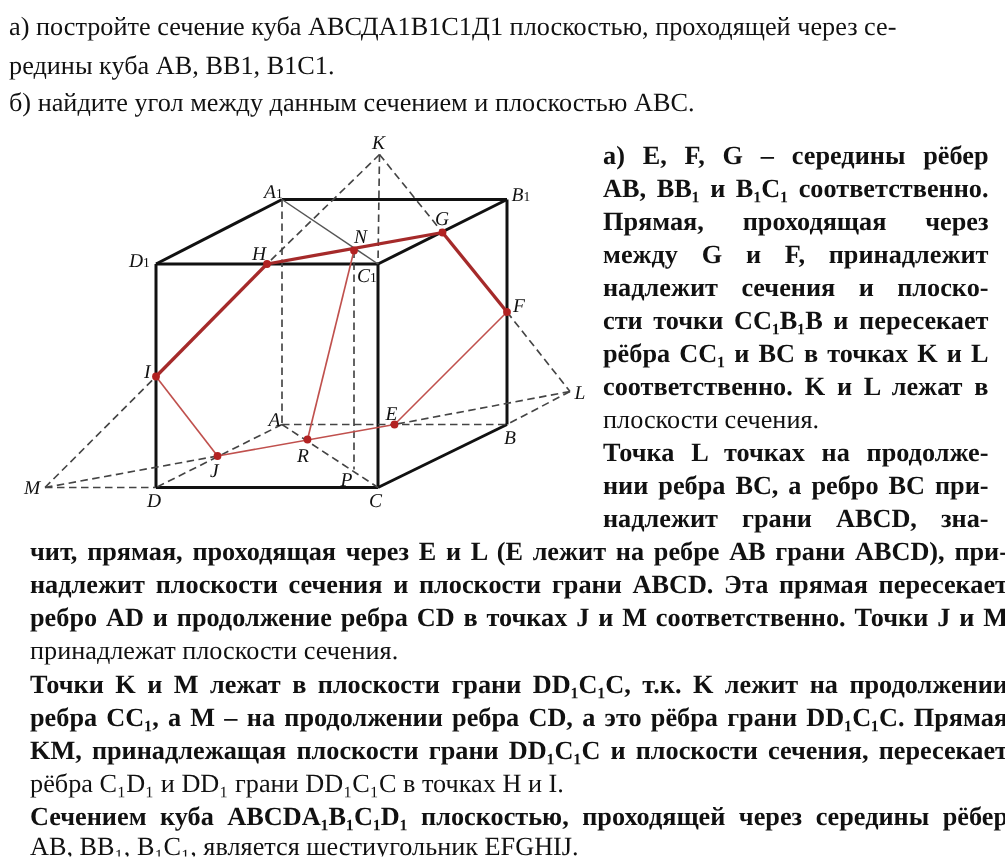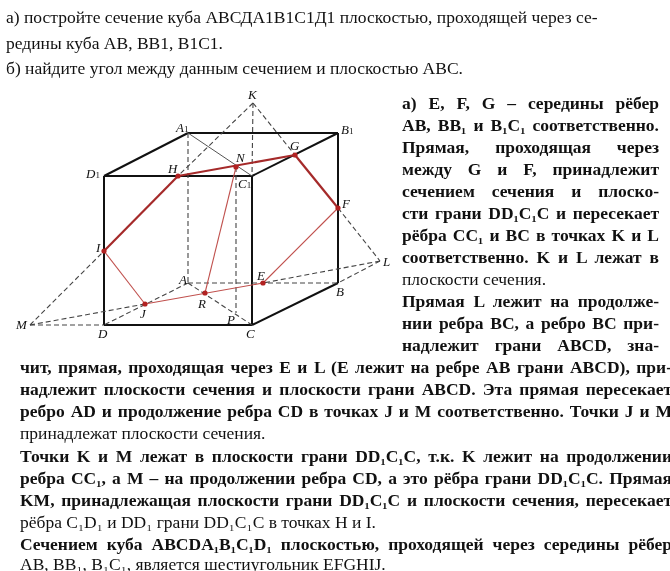--- a/index.html
+++ b/index.html
@@ -98,26 +98,26 @@
   <text class="lbl" x="246" y="338">C</text>
   <text class="lbl" x="227" y="324">P</text>
   <text class="lbl" x="16" y="329">M</text>
 </svg>
 
 <div class="right-col">
   <div class="line just" style="position:absolute; width:257px; top:92px;">а) E, F, G – середины рёбер</div>
   <div class="line just" style="position:absolute; width:257px; top:114px;">AB, BB₁ и B₁C₁ соответственно.</div>
   <div class="line just" style="position:absolute; width:257px; top:136px;">Прямая, проходящая через</div>
   <div class="line just" style="position:absolute; width:257px; top:158px;">между G и F, принадлежит</div>
-  <div class="line just" style="position:absolute; width:257px; top:180px;">сечением сечения и плоско-</div>
-  <div class="line just" style="position:absolute; width:257px; top:202px;">сти грани DD₁C₁C и пересекает</div>
+  <div class="line just" style="position:absolute; width:257px; top:180px;">надлежит сечения и плоско-</div>
+  <div class="line just" style="position:absolute; width:257px; top:202px;">сти точки CC₁B₁B и пересекает</div>
   <div class="line just" style="position:absolute; width:257px; top:224px;">рёбра CC₁ и BC в точках K и L</div>
   <div class="line just" style="position:absolute; width:257px; top:246px;">соответственно. K и L лежат в</div>
   <div class="line" style="position:absolute; top:268px;">плоскости сечения.</div>
-  <div class="line just" style="position:absolute; width:257px; top:290px;">Прямая L лежит на продолже-</div>
+  <div class="line just" style="position:absolute; width:257px; top:290px;">Точка L точках на продолже-</div>
   <div class="line just" style="position:absolute; width:257px; top:312px;">нии ребра BC, а ребро BC при-</div>
   <div class="line just" style="position:absolute; width:257px; top:334px;">надлежит грани ABCD, зна-</div>
 </div>
 
 <div class="line just full" style="top:356px;">чит, прямая, проходящая через E и L (E лежит на ребре AB грани ABCD), при-</div>
 <div class="line just full" style="top:378px;">надлежит плоскости сечения и плоскости грани ABCD. Эта прямая пересекает</div>
 <div class="line just full" style="top:400px;">ребро AD и продолжение ребра CD в точках J и M соответственно. Точки J и M</div>
 <div class="line full" style="top:422px;">принадлежат плоскости сечения.</div>
 <div class="line just full" style="top:445px;">Точки K и M лежат в плоскости грани DD₁C₁C, т.к. K лежит на продолжении</div>
 <div class="line just full" style="top:467px;">ребра CC₁, а M – на продолжении ребра CD, а это рёбра грани DD₁C₁C. Прямая</div>

